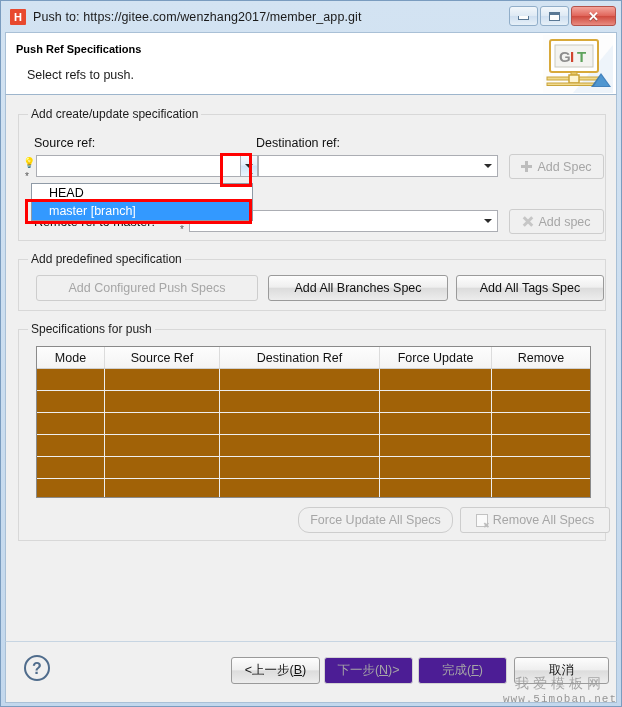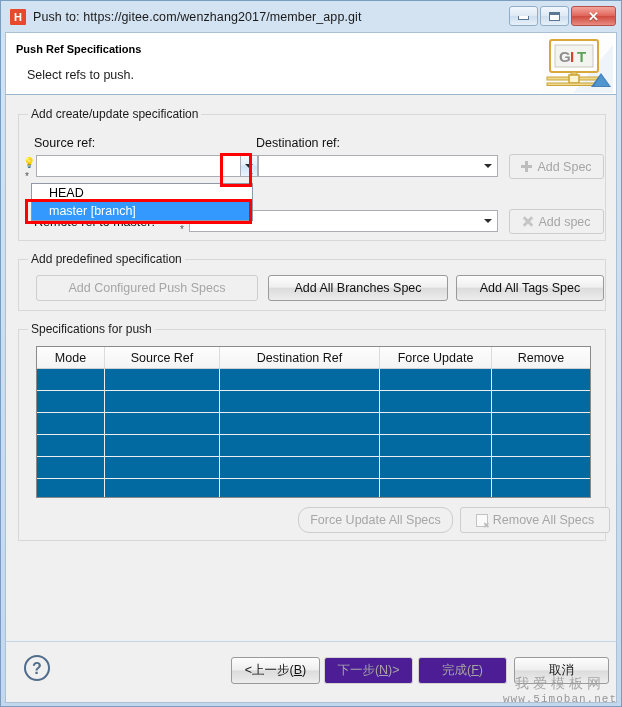--- a/index.html
+++ b/index.html
@@ -262,21 +262,21 @@
     content: "\2716";
     position: absolute;
     right: -3px; bottom: -4px;
     font-size: 8px;
     color: #bdbdbd;
   }
 
   
   #spec-table {
     position: absolute;
-    background: #0369a1;
+    background: #a16207;
     border: 1px solid #8a8a8a;
     overflow: hidden;
   }
   #thead {
     display: flex;
     height: 22px;
     background: linear-gradient(to bottom, #fdfdfd 0%, #f4f4f4 100%);
     border-bottom: 1px solid #cfcfcf;
   }
   #thead .th {

